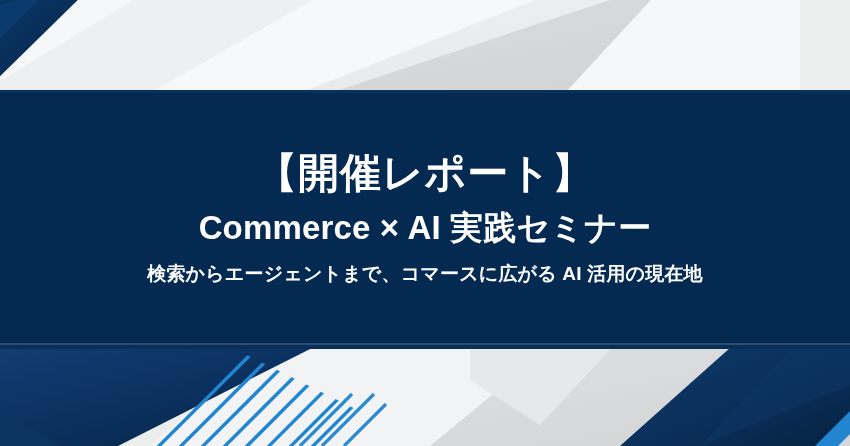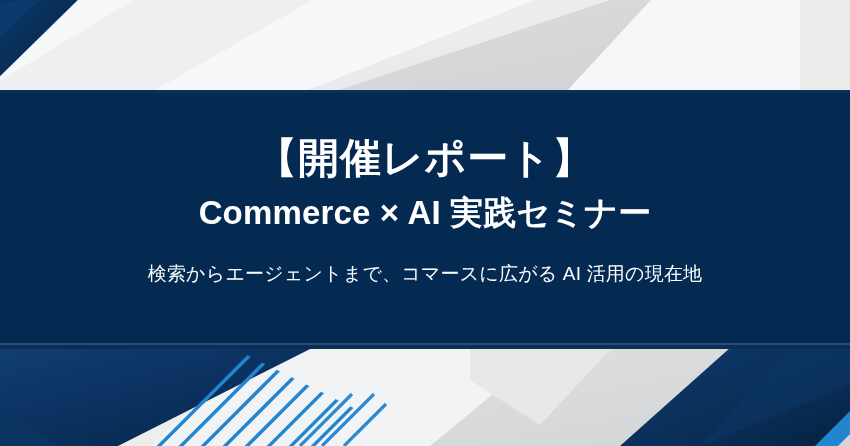--- a/index.html
+++ b/index.html
@@ -91,25 +91,25 @@
     line-height: 1.15;
     letter-spacing: 0.005em;
     white-space: nowrap;
     margin: 0 0 14px 0;
     text-align: center;
   }
 
   .subtitle {
     color: #ffffff;
     font-size: 19px;
-    font-weight: 400;
+    font-weight: 700;
     line-height: 1.3;
     letter-spacing: 0.01em;
     white-space: nowrap;
-    margin: 16px;
+    margin: 1px;
     text-align: center;
   }
 </style>
 </head>
 <body>
 
 <div class="banner">
 
   <div class="deco-top">
     <svg class="deco-svg" viewBox="0 0 850 93" preserveAspectRatio="none">

